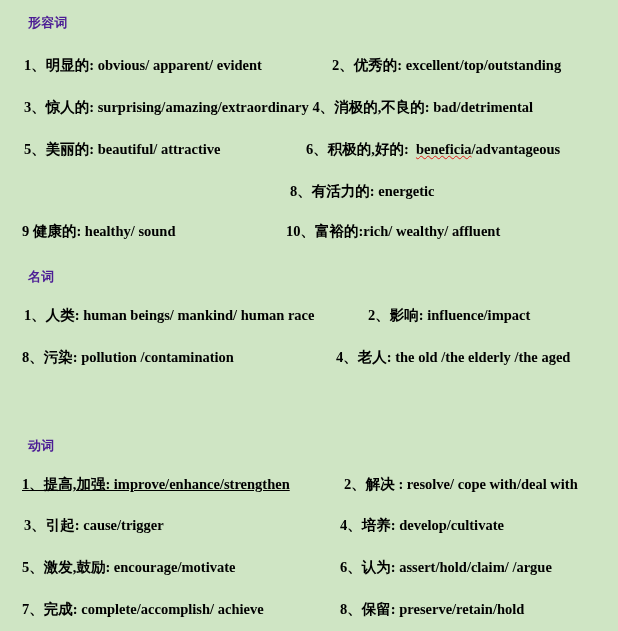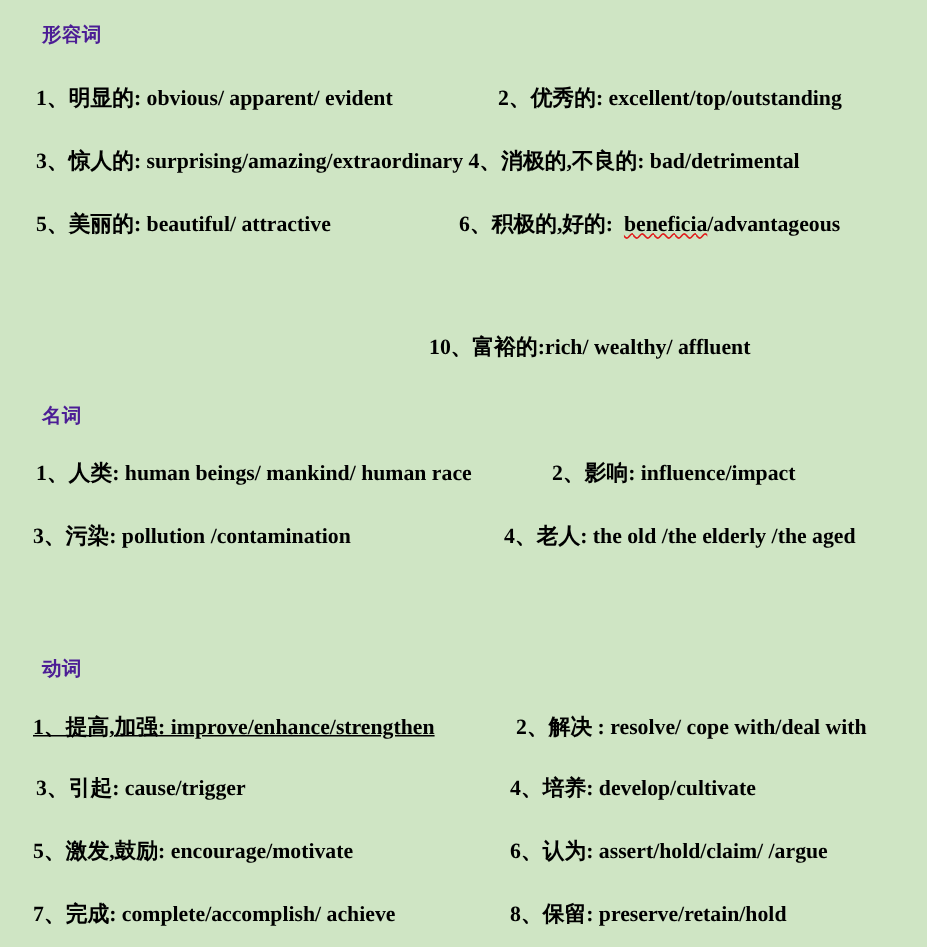--- a/index.html
+++ b/index.html
@@ -72,35 +72,37 @@
   </div>
 
   <div class="row" style="top:140px;">
     <span class="cell cell-left">5、美丽的: beautiful/ attractive</span>
     <span class="cell" style="left:306px;">
       <span>6、积极的,好的:</span><span>&nbsp;&nbsp;</span><span class="spell-error">beneficia</span><span>/advantageous</span>
     </span>
   </div>
 
   <div class="row" style="top:182px;">
+    <span class="cell" style="left:290px;">8、有活力的: energetic</span>
   </div>
 
   <div class="row" style="top:222px;">
+    <span class="cell" style="left:22px;">9 健康的: healthy/ sound</span>
     <span class="cell" style="left:286px;text-align:right;">10、富裕的:rich/ wealthy/ affluent</span>
   </div>
 
   <div class="section-heading" style="top:268px;">名词</div>
 
   <div class="row" style="top:306px;">
     <span class="cell cell-left">1、人类: human beings/ mankind/ human race</span>
     <span class="cell" style="left:368px;">2、影响: influence/impact</span>
   </div>
 
   <div class="row" style="top:348px;">
-    <span class="cell" style="left:22px;">3、污染: pollution /contamination</span>
+    <span class="cell" style="left:22px;">8、污染: pollution /contamination</span>
     <span class="cell" style="left:336px;">4、老人: the old /the elderly /the aged</span>
   </div>
 
 
   <div class="section-heading" style="top:437px;">动词</div>
 
   <div class="row" style="top:475px;">
     <span class="cell" style="left:22px;text-decoration:underline;">1、提高,加强: improve/enhance/strengthen</span>
     <span class="cell" style="left:344px;">2、解决 : resolve/ cope with/deal with</span>
   </div>

